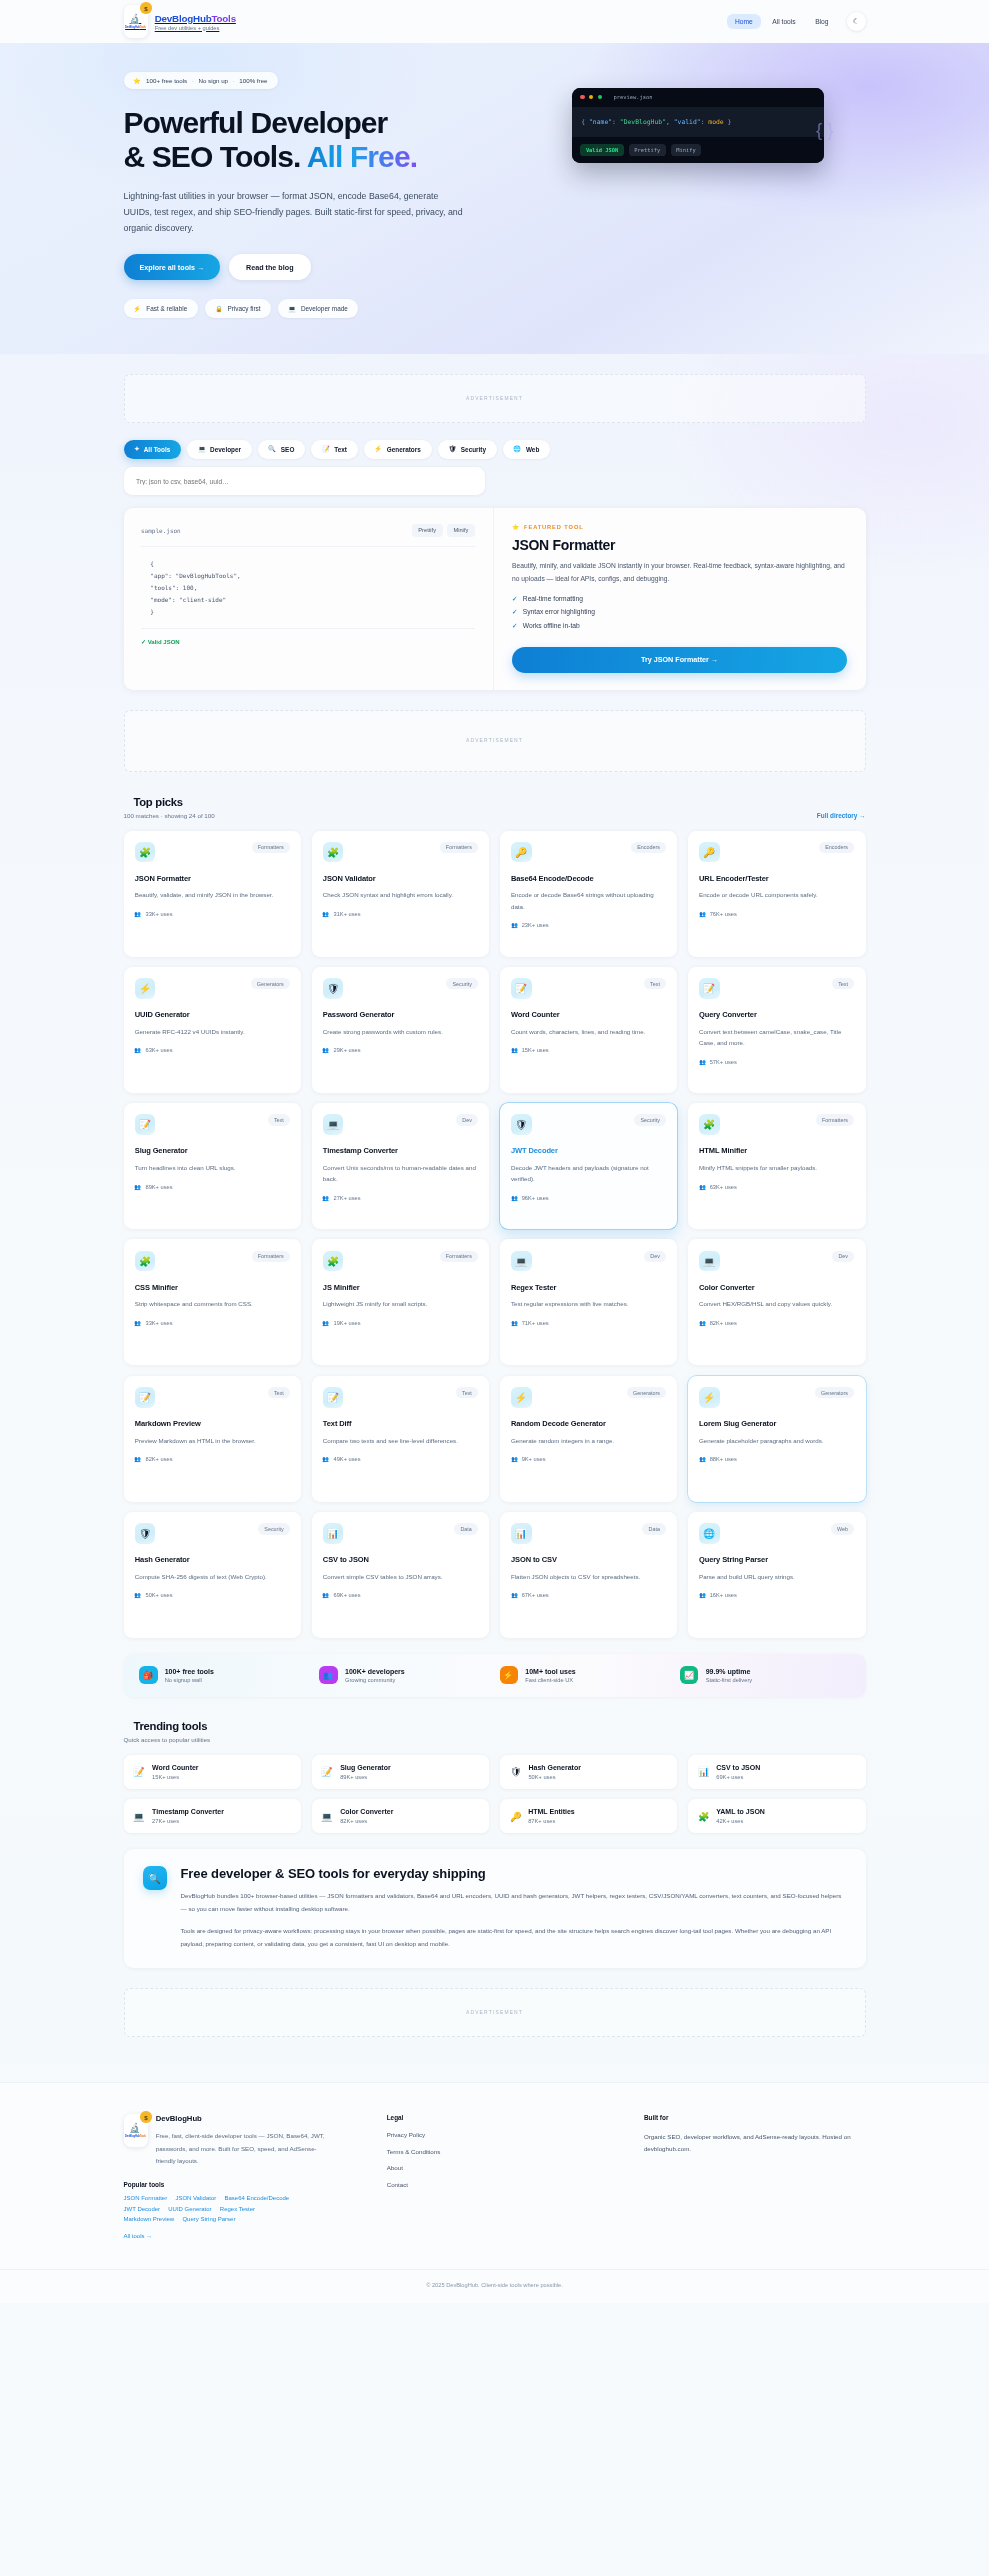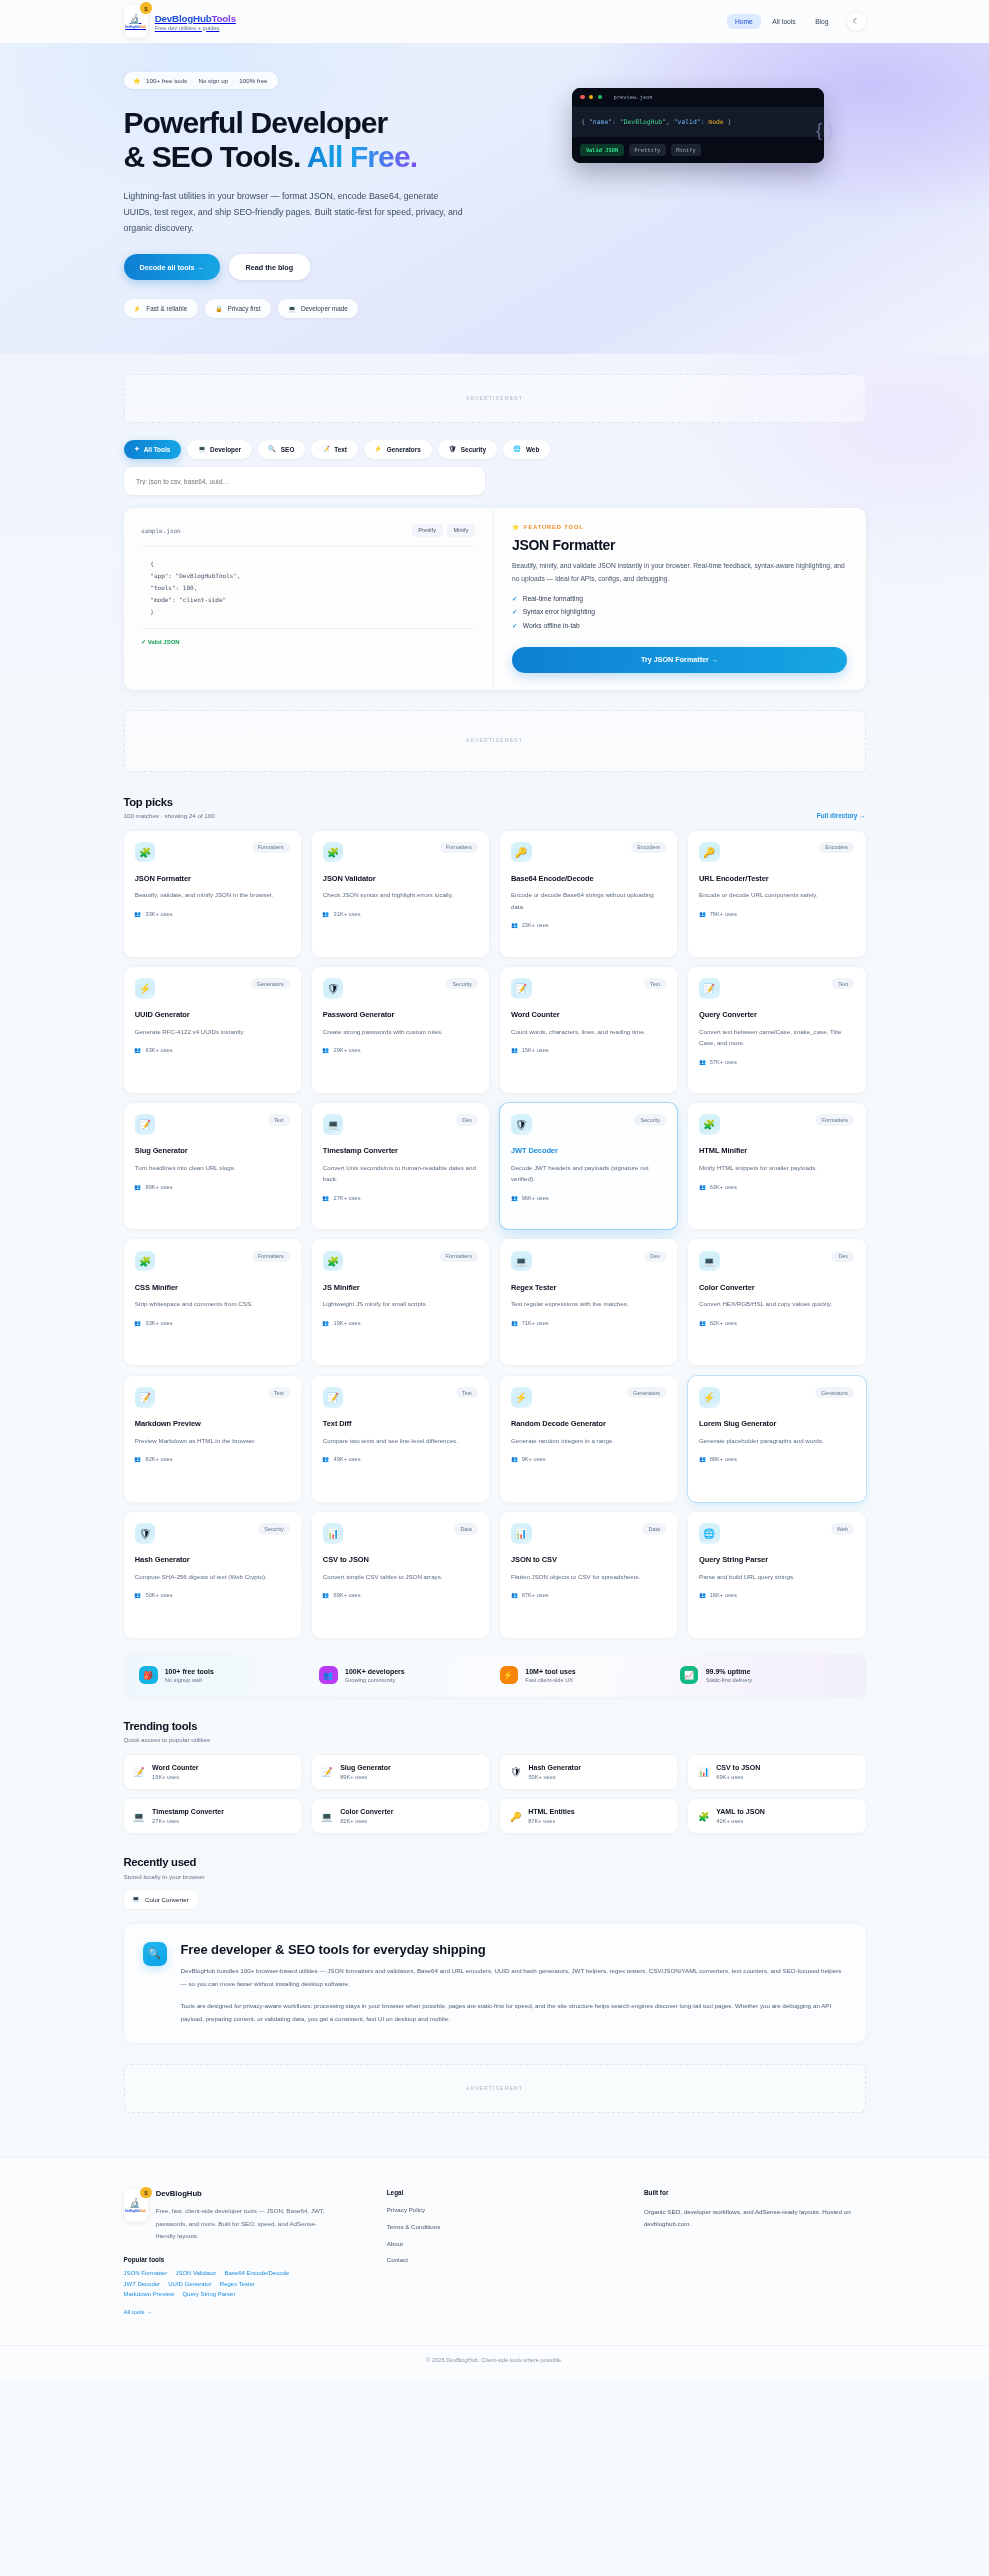--- a/index.html
+++ b/index.html
@@ -158,21 +158,21 @@
   .feat-li { font-size: 6.7px; color: #334155; margin-bottom: 5.2px; display: flex; gap: 5.2px; }
   .feat-li .ck { color: #1d8ee0; font-weight: bold; }
   .feat-try {
     margin-top: 12.4px; width: 100%; background: linear-gradient(95deg, #0e7fd4 0%, #16a6e4 100%);
     color: #fff; border: none; border-radius: 515px; padding: 8.2px; font-size: 7.2px; font-weight: bold;
     cursor: pointer; box-shadow: 0 4.1px 10.3px rgba(14,127,212,.26); font-family: inherit;
   }
 
   
   .sec-head { display: flex; align-items: flex-end; justify-content: space-between; }
-  .sec-title { font-size: 11.3px; font-weight: bold; letter-spacing: -0.3px; color: #0b1220; }
+  .sec-title { font-size: 11.3px; font-weight: bold; letter-spacing: -0.3px; color: #0b1220; margin-left: 10px; }
   .sec-sub { font-size: 6.2px; color: #64748b; margin-top: 4.6px; }
   .sec-link { font-size: 6.4px; font-weight: bold; color: #1d8ee0; text-decoration: none; }
 
   
   .grid4 { display: grid; grid-template-columns: repeat(4, 1fr); gap: 10.3px; margin-top: 11.3px; }
   .tool-card {
     background: #fff; border-radius: 8.2px; padding: 11.3px 11.3px 12.4px; min-height: 126px;
     box-shadow: 0 0.5px 4.1px rgba(15,23,42,.05); position: relative; cursor: pointer;
   }
   .tool-card.hl { box-shadow: 0 0 0 0.8px #8ecbf4, 0 5.2px 13.4px rgba(24,150,230,.20); background: #fcfeff; }
@@ -268,21 +268,21 @@
           <span>No sign up</span>
           <span class="dot-sep">·</span>
           <span>100% free</span>
         </div>
         <h1 class="hero-title">
           <span>Powerful Developer</span><br>
           <span>&amp; SEO Tools. </span><span class="grad-free">All Free.</span>
         </h1>
         <p class="hero-sub">Lightning-fast utilities in your browser — format JSON, encode Base64, generate UUIDs, test regex, and ship SEO-friendly pages. Built static-first for speed, privacy, and organic discovery.</p>
         <div class="hero-cta">
-          <button class="btn-primary">Decode all tools →</button>
+          <button class="btn-primary">Explore all tools →</button>
           <button class="btn-ghost">Read the blog</button>
         </div>
         <div class="hero-chips">
           <div class="chip">
               <span>⚡</span>
               <span>Fast &amp; reliable</span>
             </div>
           <div class="chip">
               <span>🔒</span>
               <span>Privacy first</span>
@@ -791,28 +791,20 @@
           <div class="trend-card">
             <span class="trend-ico">🧩</span>
             <div>
               <div class="trend-name">YAML to JSON</div>
               <div class="trend-uses">42K+ uses</div>
             </div>
           </div>
         </div>
     </div>
 
-    <div class="wrap" style="padding-top:23px;">
-      <div class="sec-title">Recently used</div>
-      <div class="sec-sub">Stored locally in your browser</div>
-      <div class="recent-chip">
-        <span>💻</span>
-        <span>Color Converter</span>
-      </div>
-    </div>
 
     <div class="wrap">
       <div class="info-panel">
         <div class="info-ico">🔍</div>
         <div>
           <div class="info-title">Free developer &amp; SEO tools for everyday shipping</div>
           <p class="info-p">DevBlogHub bundles 100+ browser-based utilities — JSON formatters and validators, Base64 and URL encoders, UUID and hash generators, JWT helpers, regex testers, CSV/JSON/YAML converters, text counters, and SEO-focused helpers — so you can move faster without installing desktop software.</p>
           <p class="info-p">Tools are designed for privacy-aware workflows: processing stays in your browser when possible, pages are static-first for speed, and the site structure helps search engines discover long-tail tool pages. Whether you are debugging an API payload, preparing content, or validating data, you get a consistent, fast UI on desktop and mobile.</p>
         </div>
       </div>

